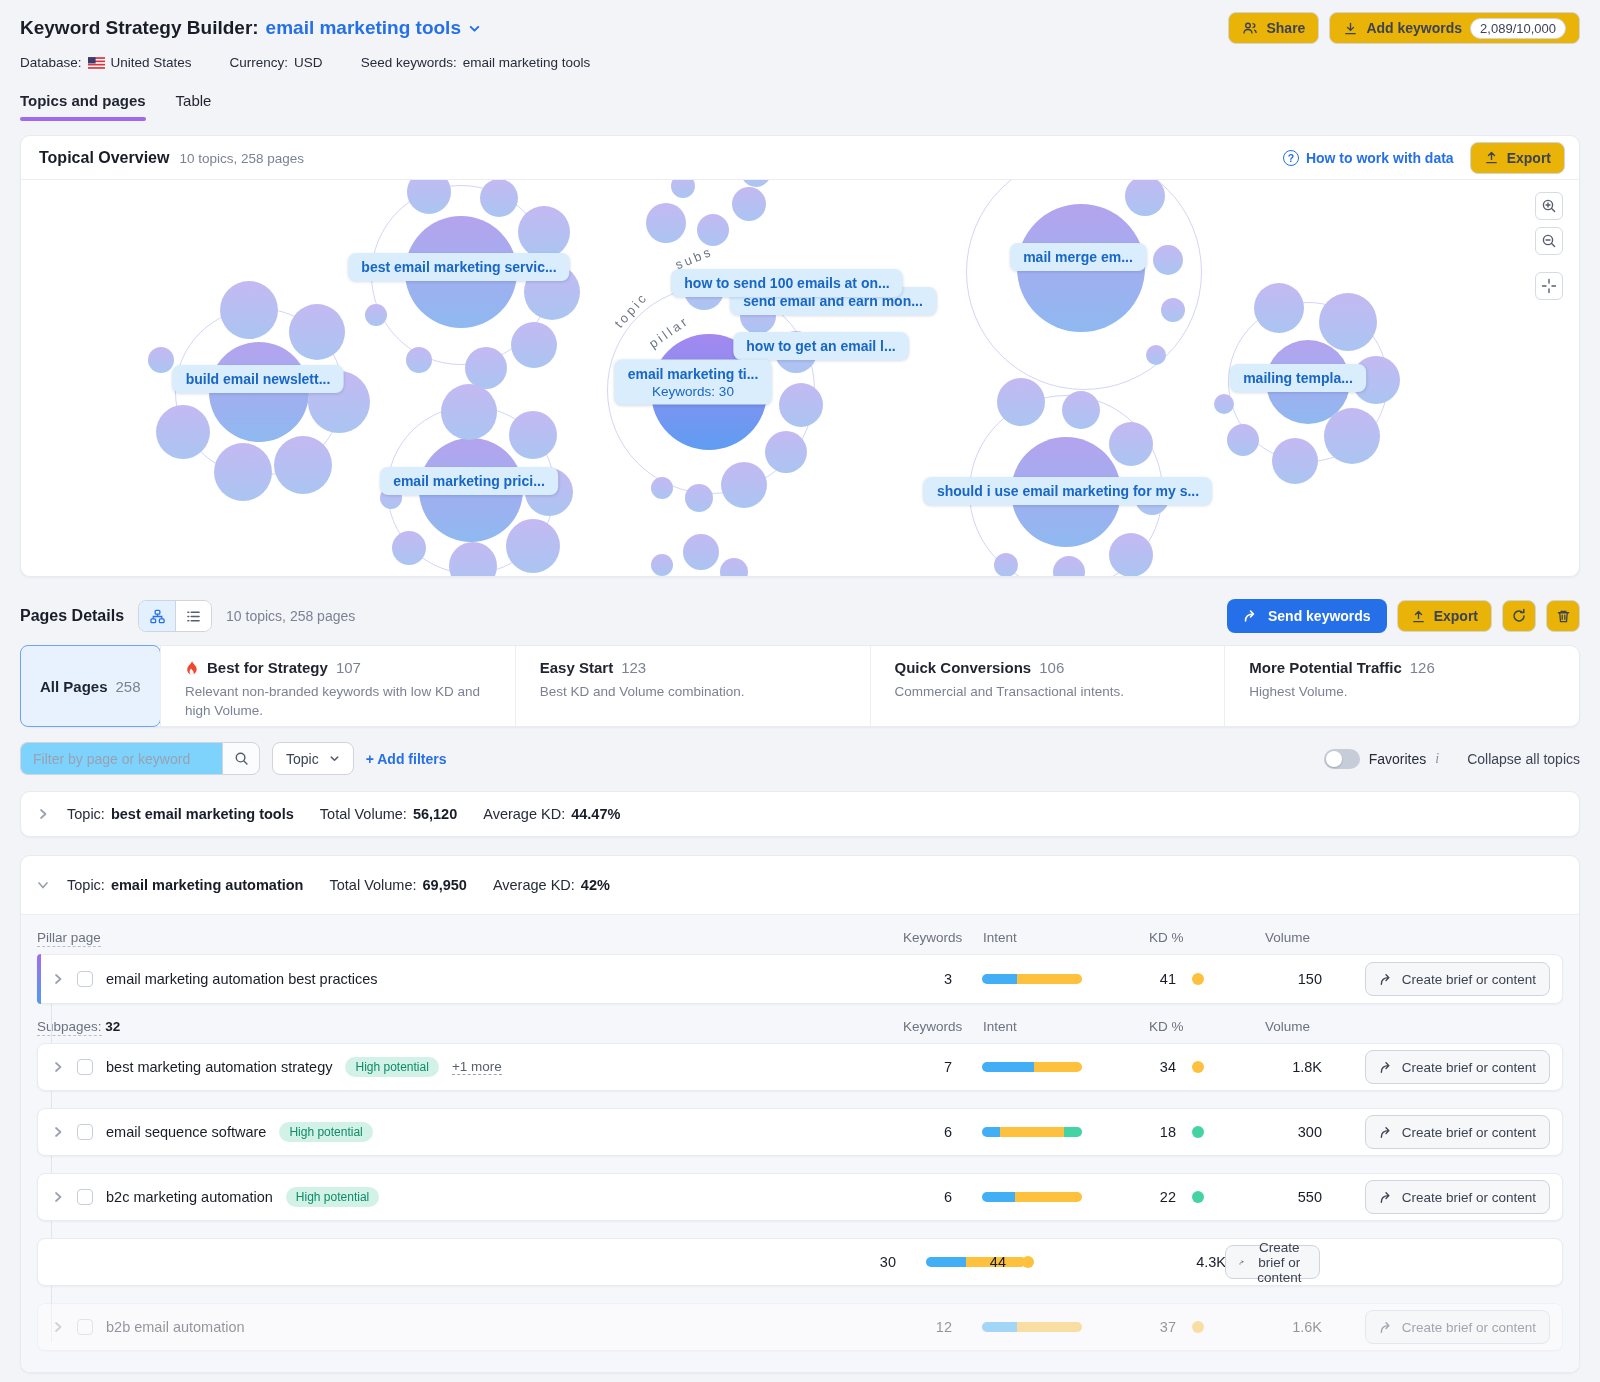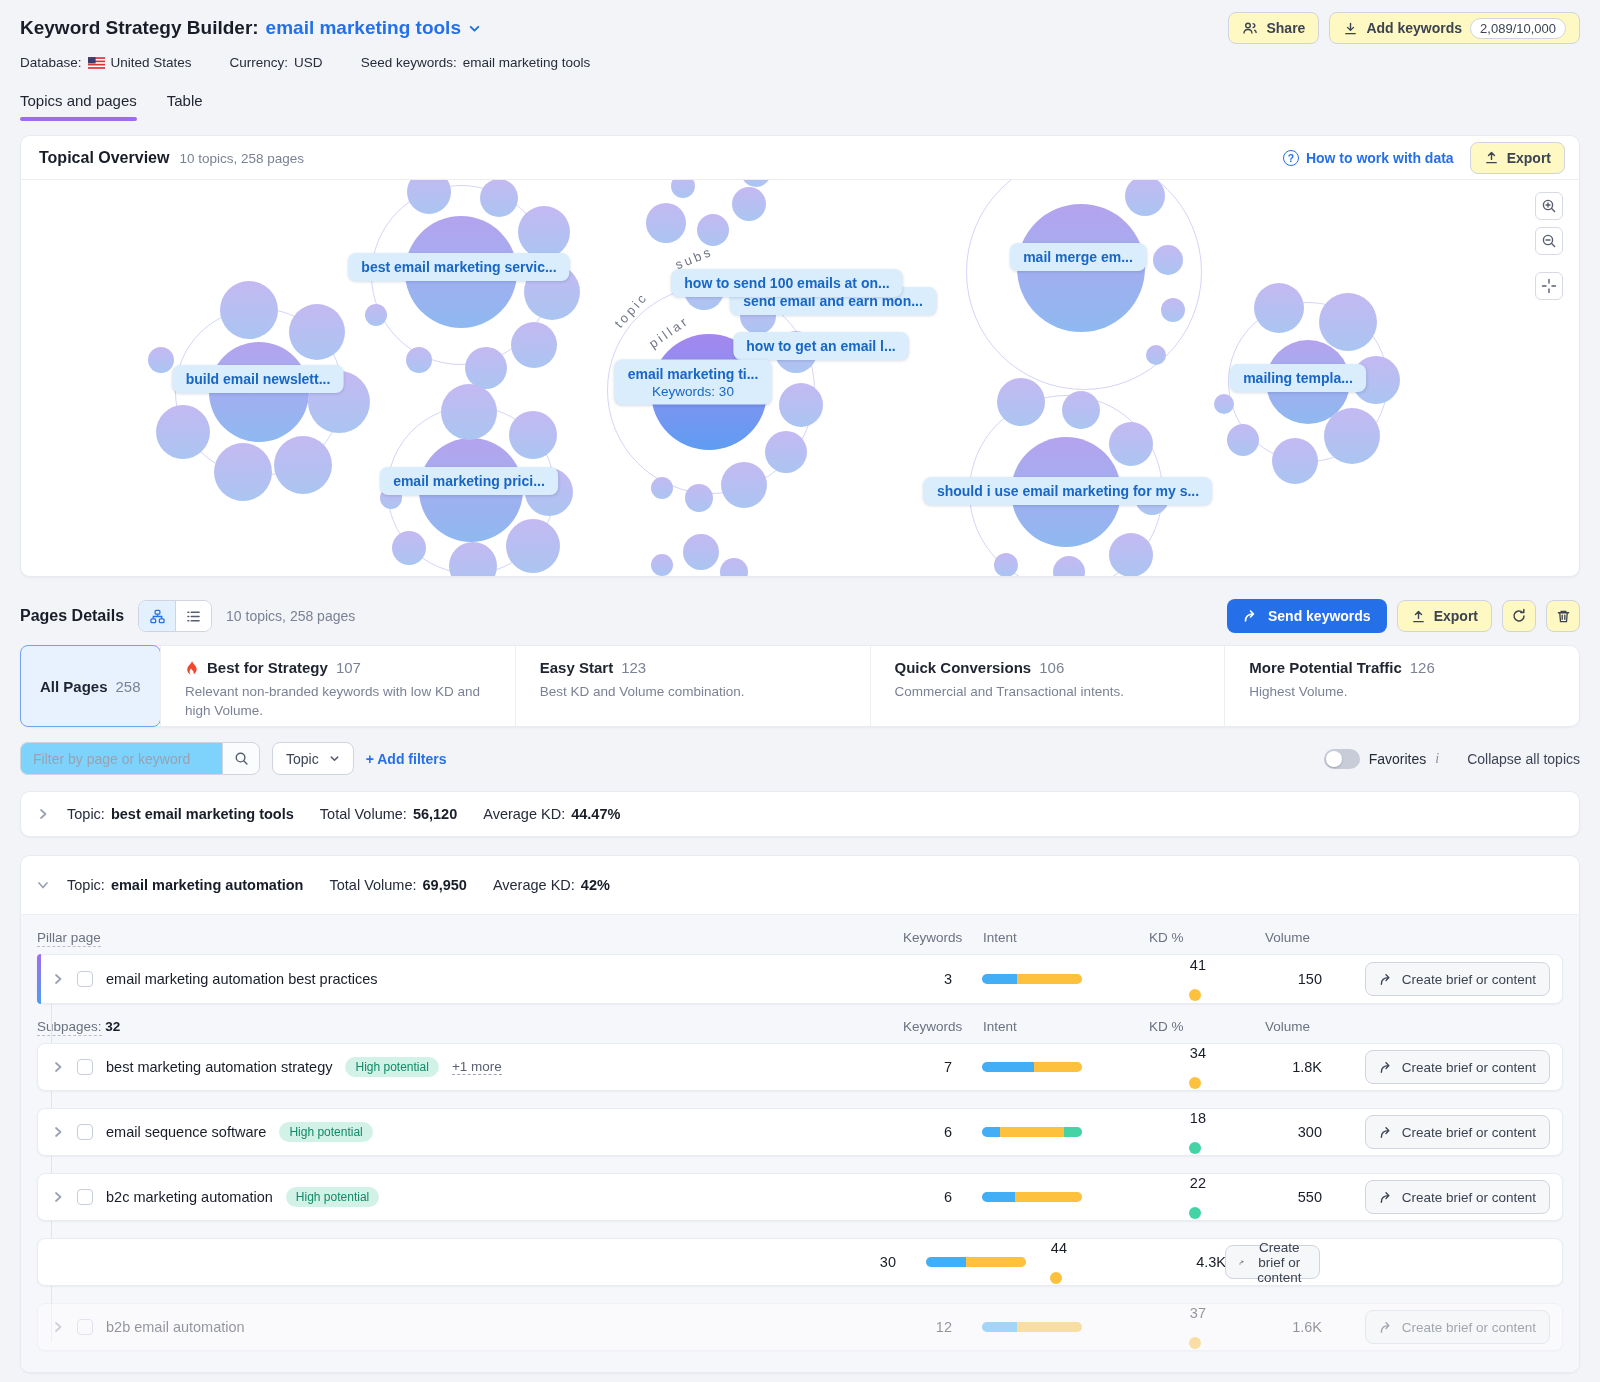--- a/index.html
+++ b/index.html
@@ -14,30 +14,30 @@
   button { font-family:inherit; cursor:pointer; }
 
   
   .hdr { padding:12px 20px 0; }
   .hdr-row1 { display:flex; align-items:center; justify-content:space-between; }
   .title-wrap { display:flex; align-items:center; gap:7px; font-size:19px; font-weight:bold; }
   .title-main { color:#181d28; }
   .title-proj { color:#2570e8; }
   .hdr-actions { display:flex; gap:10px; }
   .btn { display:inline-flex; align-items:center; gap:8px; height:32px; padding:0 13px;
-         background:#fef9c3; border:1px solid #cfd4de; border-radius:8px;
+         background:#eab308; border:1px solid #cfd4de; border-radius:8px;
          font-size:14px; color:#3c4352; font-weight:bold; }
   .btn.icon-only { width:34px; padding:0; justify-content:center; }
   .quota-pill { background:#fff; border:1px solid #cfd4de; border-radius:999px;
                 padding:2px 9px; font-size:13px; font-weight:normal; color:#3c4352; }
   .hdr-meta { display:flex; gap:38px; margin-top:11px; font-size:13.5px; color:#262c3a; }
   .meta-item { display:flex; align-items:center; gap:6px; }
   .hdr-tabs { display:flex; gap:30px; margin-top:22px; }
   .htab { font-size:15px; padding-bottom:12px; position:relative; color:#1f2430; cursor:pointer; }
-  .htab.active { font-weight:normal; }
+  .htab.active { font-weight:bold; }
   .htab.active::after { content:""; position:absolute; left:0; right:0; bottom:0; height:4px;
                         border-radius:3px; background:#a06af0; }
 
   
   .card { background:#fff; border:1px solid #e9ebf2; border-radius:10px;
           box-shadow:0 1px 2px rgba(24,33,50,.05); }
 
   
   .topical { margin:14px 20px 0; }
   .tp-head { height:44px; display:flex; align-items:center; justify-content:space-between;
@@ -158,21 +158,21 @@
   .row-name { font-size:14.5px; color:#181d28; white-space:nowrap; }
   .badge { background:#d3f2e7; color:#0f8a66; font-size:12px; padding:3px 10px; border-radius:10px; white-space:nowrap; }
   .more-link { font-size:13.5px; color:#596070; border-bottom:1px dashed #9aa1b2; cursor:pointer; white-space:nowrap; }
   .cell-num { text-align:right; padding-right:6px; font-size:14.5px; color:#181d28; }
   .ibar-wrap { padding-left:24px; }
   .ibar { width:100px; height:10px; border-radius:5px; overflow:hidden; display:flex; background:#eef0f4; }
   .ibar .seg-b { height:100%; }
   .seg-blue  { background:#41aef5; }
   .seg-yellow{ background:#fdc13d; }
   .seg-green { background:#43d3a5; }
-  .kd-cell { display:flex; align-items:center; justify-content:flex-start; gap:16px; padding-left:26px;flex-direction:column; }
+  .kd-cell { display:flex; align-items:center; justify-content:flex-start; gap:16px; padding-left:26px; }
   .kd-num { font-size:14.5px; color:#181d28; min-width:22px; text-align:right; }
   .kd-dot { width:12px; height:12px; border-radius:50%; }
   .kd-dot[data-color="yellow"] { background:#fdc13d; }
   .kd-dot[data-color="green"]  { background:#43d3a5; }
   .vol-cell { text-align:right; padding-right:10px; font-size:14.5px; color:#181d28; }
   .action-cell { display:flex; justify-content:flex-end; padding-right:12px; }
   .brief-btn { display:inline-flex; align-items:center; gap:8px; height:34px; padding:0 13px;
                background:#f6f7f9; border:1px solid #cfd4de; border-radius:8px;
                font-size:13.5px; color:#3c4352; }
   .faded { opacity:.45; }

